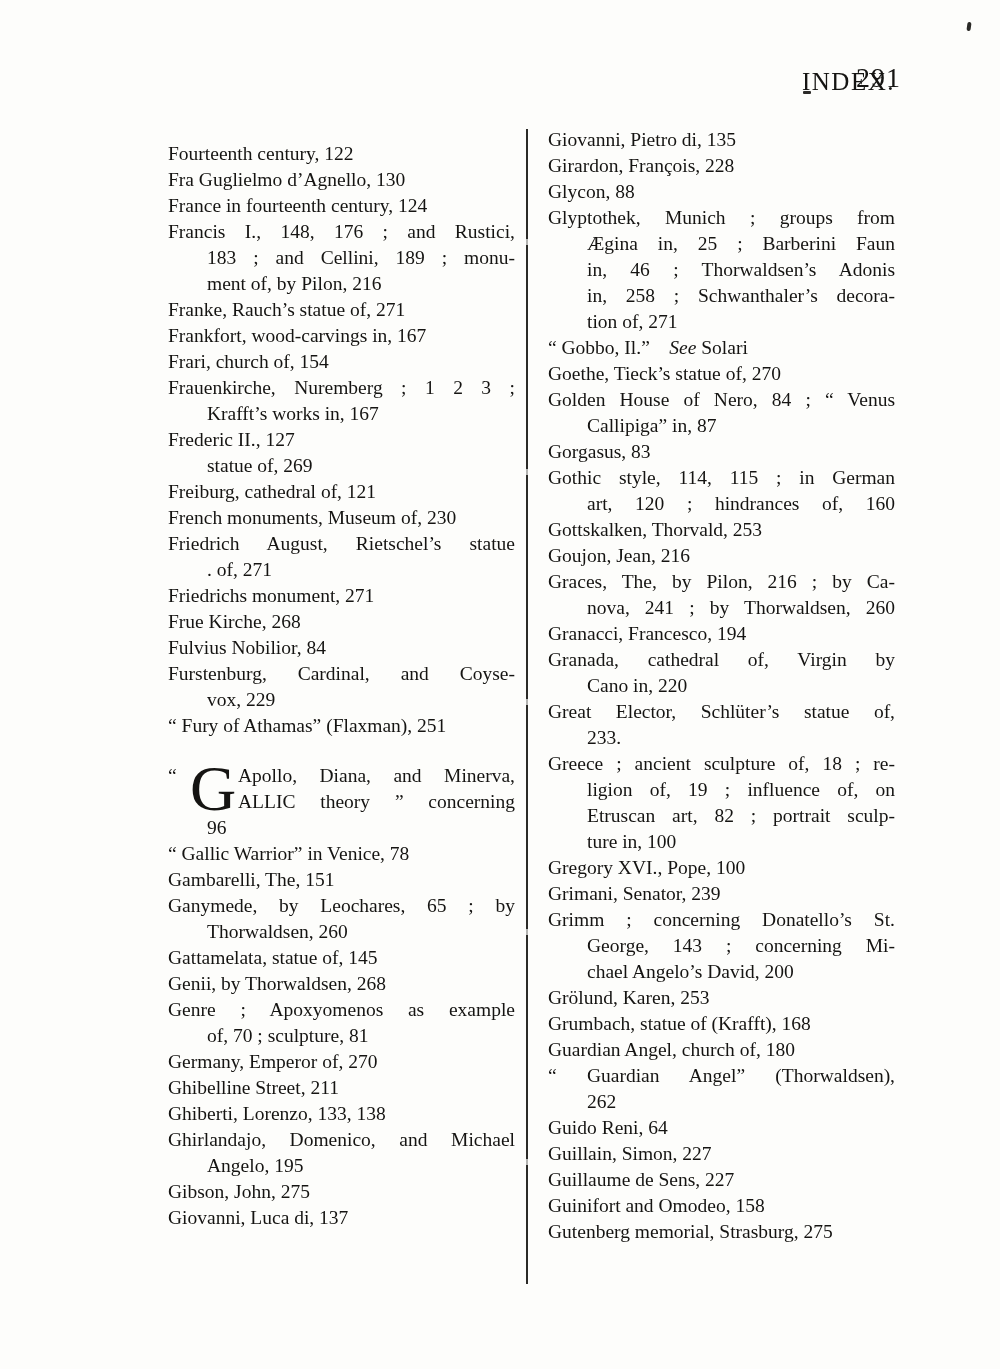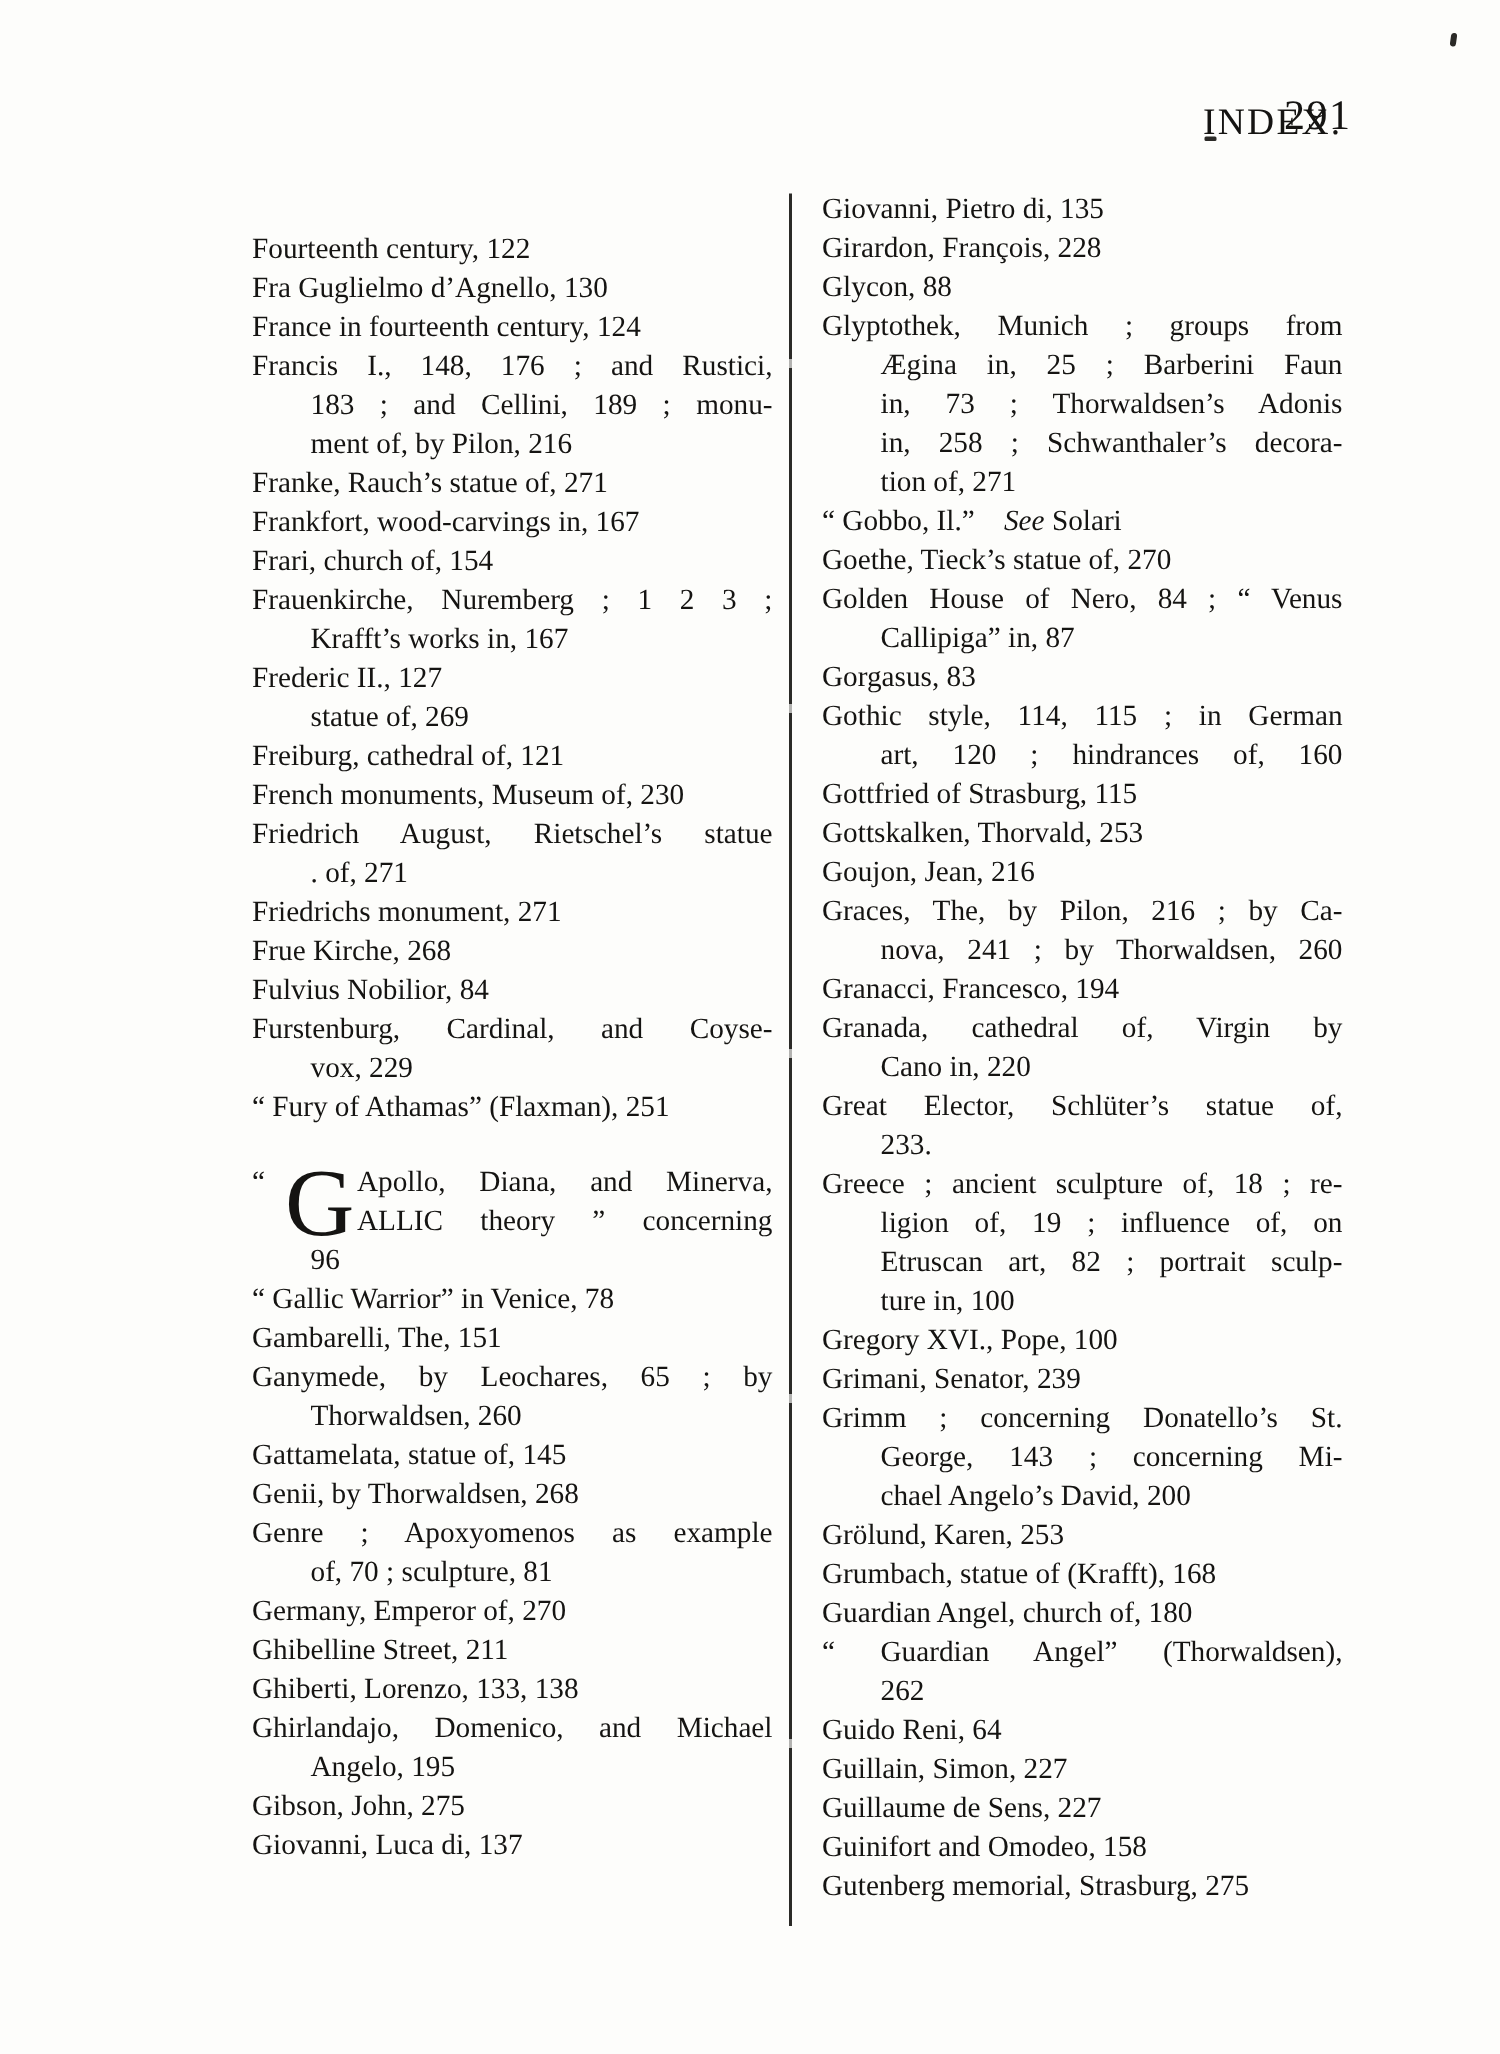--- a/index.html
+++ b/index.html
@@ -125,31 +125,30 @@
           </div>
       </div>
 
       <div class="col col-right">
         <div>
             <div class="line">Giovanni, Pietro di, 135</div>
             <div class="line">Girardon, François, 228</div>
             <div class="line">Glycon, 88</div>
             <div class="line j">Glyptothek, Munich ; groups from</div>
             <div class="line i1 j">Ægina in, 25 ; Barberini Faun</div>
-            <div class="line i1 j">in, 73 ; Thorwaldsen’s Adonis</div>
+            <div class="line i1 j">in, 46 ; Thorwaldsen’s Adonis</div>
             <div class="line i1 j">in, 258 ; Schwanthaler’s decora-</div>
             <div class="line i1">tion of, 271</div>
             <div class="line"><span>“ Gobbo, Il.”  </span><i>See</i><span> Solari</span></div>
             <div class="line">Goethe, Tieck’s statue of, 270</div>
             <div class="line j">Golden House of Nero, 84 ; “ Venus</div>
             <div class="line i1">Callipiga” in, 87</div>
             <div class="line">Gorgasus, 83</div>
             <div class="line j">Gothic style, 114, 115 ; in German</div>
             <div class="line i1 j">art, 120 ; hindrances of, 160</div>
-            <div class="line">Gottfried of Strasburg, 115</div>
             <div class="line">Gottskalken, Thorvald, 253</div>
             <div class="line">Goujon, Jean, 216</div>
             <div class="line j">Graces, The, by Pilon, 216 ; by Ca-</div>
             <div class="line i1 j">nova, 241 ; by Thorwaldsen, 260</div>
             <div class="line">Granacci, Francesco, 194</div>
             <div class="line j">Granada, cathedral of, Virgin by</div>
             <div class="line i1">Cano in, 220</div>
             <div class="line j">Great Elector, Schlüter’s statue of,</div>
             <div class="line i1">233.</div>
             <div class="line j">Greece ; ancient sculpture of, 18 ; re-</div>

